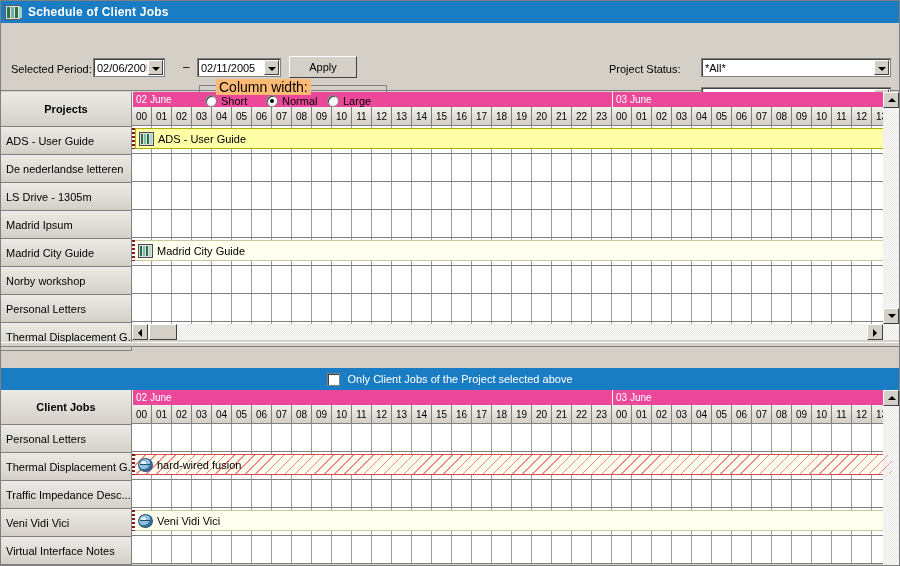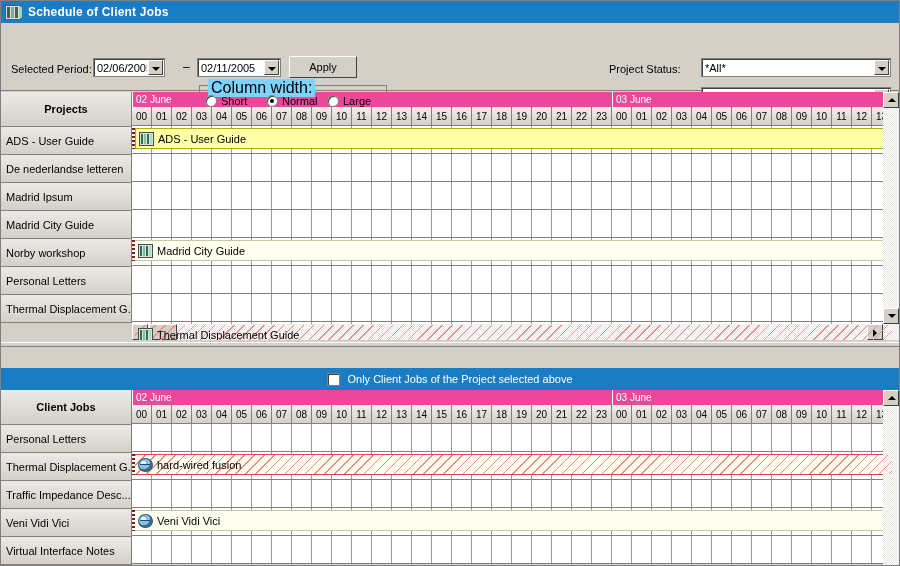--- a/index.html
+++ b/index.html
@@ -45,22 +45,22 @@
   .btn{background:#d4d0c8;border-top:1px solid #fff;border-left:1px solid #fff;
        border-right:1px solid #404040;border-bottom:1px solid #404040;
        font-size:11px;font-family:inherit;box-sizing:border-box;
        display:flex;align-items:center;justify-content:center;}
 
   .dash{position:absolute;font-size:12px;}
 
   .grpbox{position:absolute;border:1px solid #fff;box-sizing:border-box;}
   .grpbox .inner{position:absolute;inset:-1px;border:1px solid #808080;
                  box-sizing:border-box;}
-  .grpbox .cap{position:absolute;left:8px;top:-7px;background:#7dd3fc;
-               padding:0 3px;font-size:16px;z-index:2;}
+  .grpbox .cap{position:absolute;left:16px;top:-7px;background:#fdba74;
+               padding:0 3px;font-size:14px;z-index:2;}
   .radio{position:absolute;display:flex;align-items:center;font-size:11px;z-index:2;}
   .rdot{width:12px;height:12px;border-radius:50%;background:#fff;
         border:1px solid #808080;box-shadow:inset 1px 1px 0 #404040;
         margin-right:4px;position:relative;box-sizing:border-box;flex:0 0 auto;}
   .rdot.on::after{content:"";position:absolute;left:3px;top:3px;width:4px;height:4px;
         border-radius:50%;background:#000;}
 
   
   .panel{position:absolute;left:0;width:898px;background:#d4d0c8;}
   .namecol{width:131px;flex:0 0 auto;box-sizing:border-box;}
@@ -216,20 +216,21 @@
     </div>
   </div>
 
   <div class="panel" id="projects-panel" style="top:91px;height:248px;">
     <div style="display:flex;height:248px;">
       <div class="namecol">
         <div class="namehdr">Projects</div>
         <div id="proj-names">
             <div class="namerow">ADS - User Guide</div>
             <div class="namerow">De nederlandse letteren</div>
+            <div class="namerow">LS Drive - 1305m</div>
             <div class="namerow">Madrid Ipsum</div>
             <div class="namerow">Madrid City Guide</div>
             <div class="namerow">Norby workshop</div>
             <div class="namerow">Personal Letters</div>
             <div class="namerow">Thermal Displacement G...</div>
           </div>
       </div>
       <div class="timearea" style="width:751px;">
         <div class="dayband" id="proj-dayband">
             <div class="dayseg" style="left: 0px; width: 480px;">02 June</div>
@@ -617,27 +618,20 @@
                 <div class="gcell"></div>
                 <div class="gcell"></div>
                 <div class="gcell"></div>
                 <div class="gcell"></div>
                 <div class="gcell"></div>
                 <div class="gcell"></div>
                 <div class="gcell"></div>
                 <div class="gcell"></div>
                 <div class="gcell"></div>
                 <div class="gcell"></div>
-              </div>
-              <div class="bar" style="left: 0px; width: 760px;">
-                <span class="tick"></span>
-                <div class="barbody body-hatch">
-                  <span class="bicon ic-books"></span>
-                  <span class="barlabel">Thermal Displacement Guide</span>
-                </div>
               </div>
             </div>
           </div>
       </div>
     </div>
 
     <div class="vscroll" style="right:0;top:0;height:248px;">
       <div class="sb-track"></div>
       <div class="sb-btn" style="left:0;top:0;width:16px;height:16px;">
           <i class="ar-up"></i>

